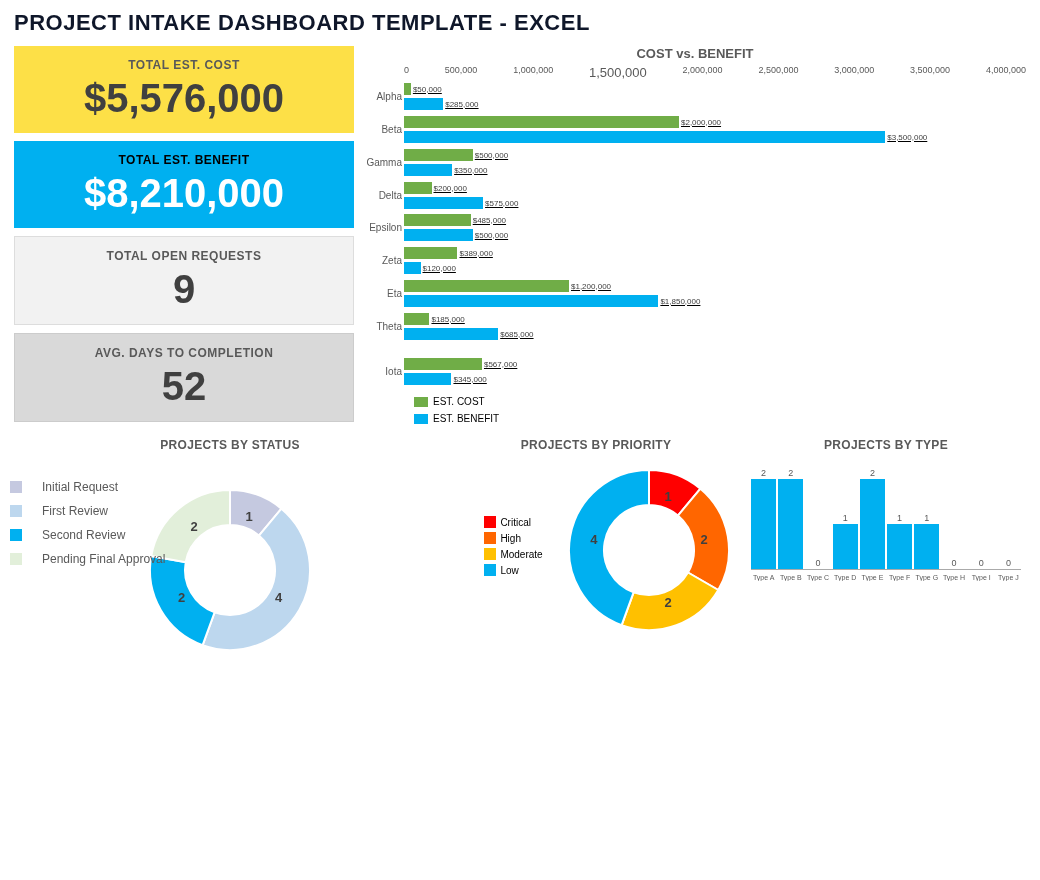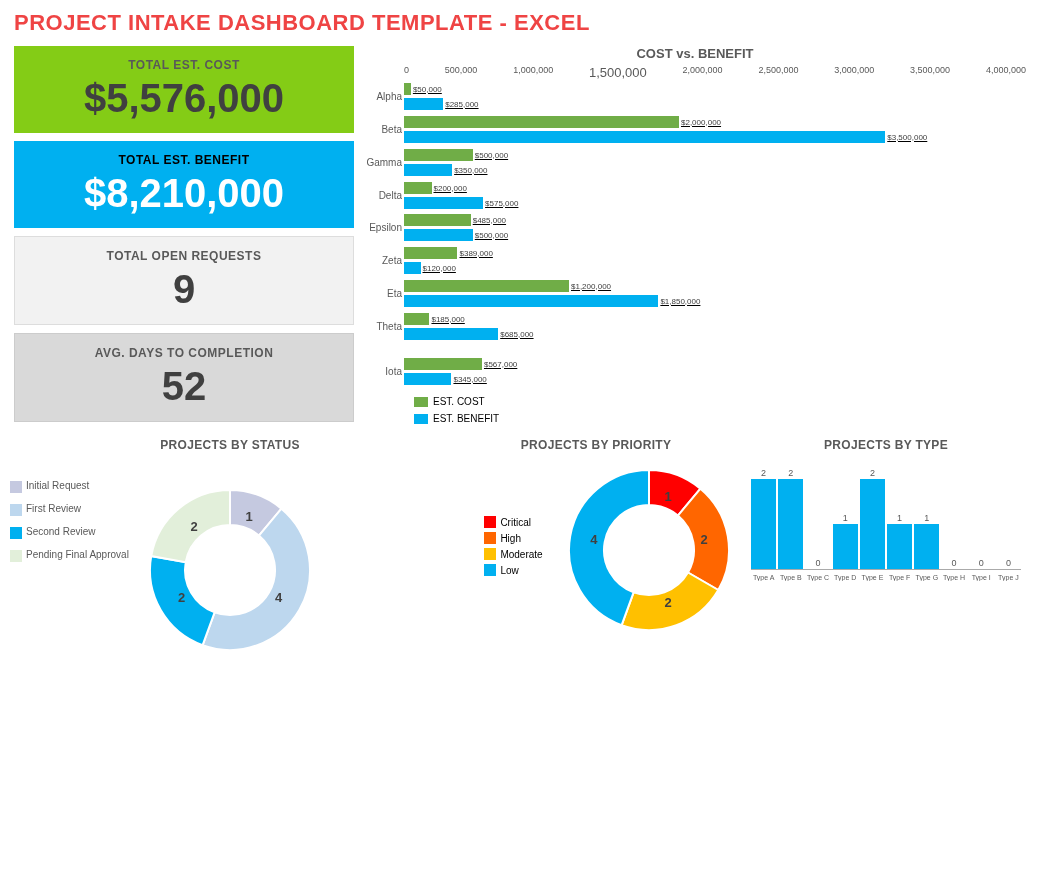--- a/index.html
+++ b/index.html
@@ -3,21 +3,21 @@
   <meta charset="utf-8">
   <style>
     * { box-sizing: border-box; margin: 0; padding: 0; }
     body { font-family: Arial, sans-serif; background: #fff; width: 1040px; min-height: 880px; overflow-x: hidden; }
 
     .page { padding: 10px 14px; }
 
     .main-title {
       font-size: 22px;
       font-weight: bold;
-      color: #ef4444;
+      color: #0f172a;
       margin-bottom: 10px;
       letter-spacing: 0.5px;
     }
 
     .top-section {
       display: flex;
       gap: 0;
     }
 
     .left-kpis {
@@ -27,21 +27,21 @@
       flex-direction: column;
       gap: 8px;
     }
 
     .kpi-box {
       padding: 12px 16px;
       text-align: center;
     }
 
     .kpi-box.green-box {
-      background: #84cc16;
+      background: #fde047;
     }
 
     .kpi-box.cyan-box {
       background: #00b0f0;
     }
 
     .kpi-box.light-gray-box {
       background: #f2f2f2;
       border: 1px solid #ddd;
     }
@@ -171,22 +171,22 @@
       left: -90px;
       top: 20px;
       display: flex;
       flex-direction: column;
       gap: 10px;
     }
 
     .status-legend-item {
       display: flex;
       align-items: flex-start;
-      gap: 4px;
-      font-size: 10px;
+      gap: 20px;
+      font-size: 12px;
       color: #595959;
     }
 
     .status-legend-box {
       width: 12px;
       height: 12px;
       flex-shrink: 0;
       margin-top: 1px;
     }
 

